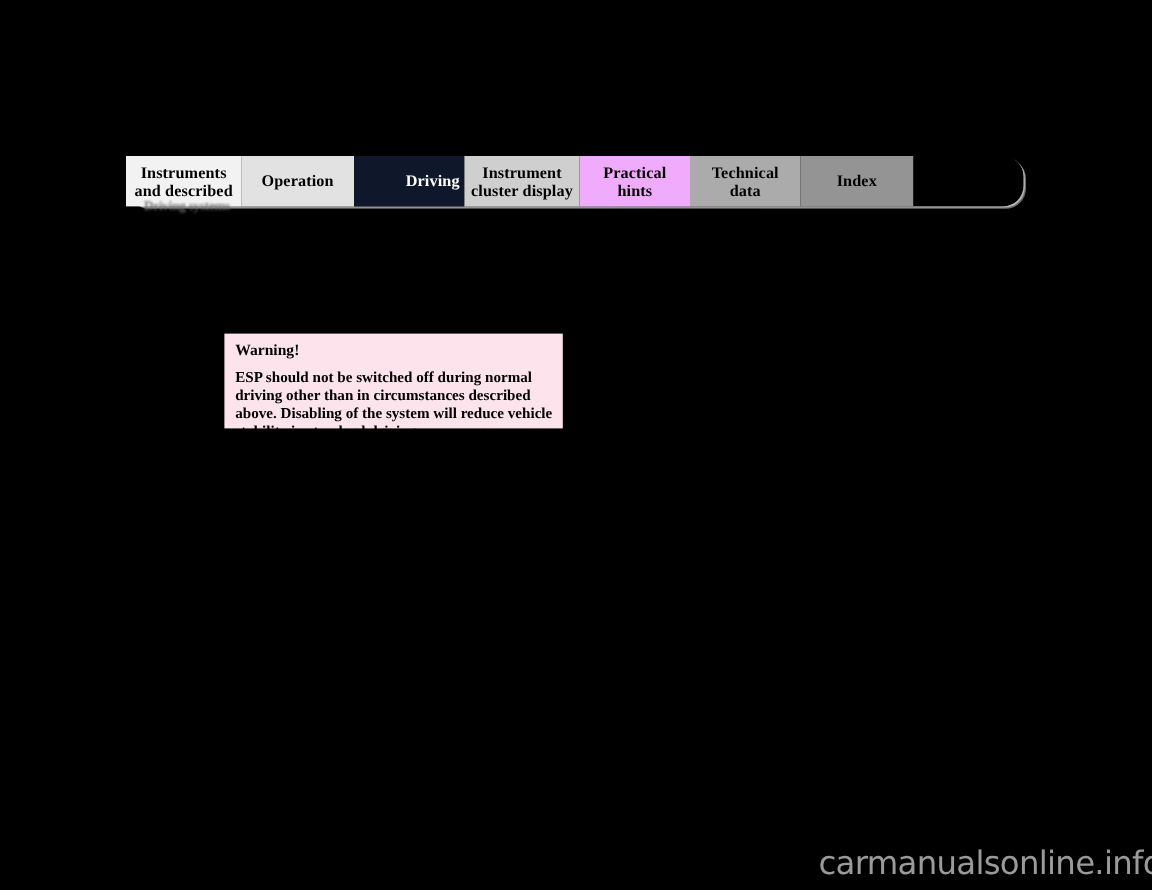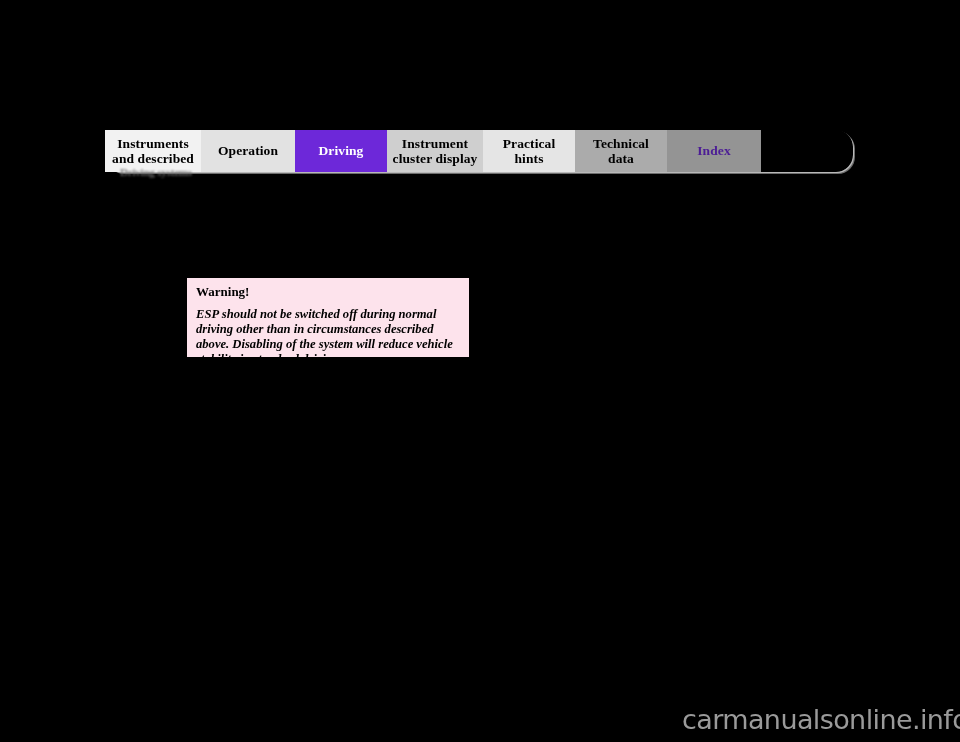--- a/index.html
+++ b/index.html
@@ -100,21 +100,20 @@
     margin: 0 0 7px 0;
   }
 
   #warning-body {
     font-family: "Liberation Serif", serif;
     font-weight: bold;
     font-size: 12.6px;
     line-height: 1.18;
     color: #000000;
     margin: 0;
-    font-style: italic;
   }
 
   
   #watermark {
     position: absolute;
     left: 682px;
     top: 704px;
     font-family: "DejaVu Sans", sans-serif;
     font-size: 27px;
     font-weight: 400;
@@ -129,33 +128,33 @@
 
 <div id="page" style="background: rgb(0, 0, 0);">
 
   <div id="tabbar">
       <div class="tab" style="background: rgb(242, 242, 242); color: rgb(0, 0, 0); flex: 0 0 96px;">
         <span class="tab-label"><span>Instruments</span><br><span>and described</span></span>
       </div>
       <div class="tab" style="background: rgb(226, 226, 226); color: rgb(0, 0, 0); flex: 0 0 94px;">
         <span class="tab-label">Operation</span>
       </div>
-      <div class="tab active" style="background: #6d28d9; color: rgb(255, 255, 255); flex: 0 0 92px;">
+      <div class="tab active" style="background: #0f172a; color: rgb(255, 255, 255); flex: 0 0 92px; text-align: right;">
         <span class="tab-label">Driving</span>
       </div>
       <div class="tab" style="background: rgb(207, 207, 207); color: rgb(0, 0, 0); flex: 0 0 96px;">
         <span class="tab-label"><span>Instrument</span><br><span>cluster display</span></span>
       </div>
-      <div class="tab" style="background: #e5e5e5; color: rgb(0, 0, 0); flex: 0 0 92px;">
+      <div class="tab" style="background: #f0abfc; color: rgb(0, 0, 0); flex: 0 0 92px;">
         <span class="tab-label">Practical hints</span>
       </div>
       <div class="tab" style="background: rgb(171, 171, 171); color: rgb(0, 0, 0); flex: 0 0 92px;">
         <span class="tab-label"><span>Technical</span><br><span>data</span></span>
       </div>
-      <div class="tab" style="background: rgb(148, 148, 148); color: #4c1d95; flex: 0 0 94px;">
+      <div class="tab" style="background: rgb(148, 148, 148); color: #000000; flex: 0 0 94px;">
         <span class="tab-label">Index</span>
       </div>
     </div>
 
   <div id="section-subtitle">Driving systems</div>
 
   <div id="warning-box" style="background: rgb(253, 227, 236); color: rgb(0, 0, 0);">
     <p id="warning-title">Warning!</p>
     <p id="warning-body">ESP should not be switched off during normal driving other than in circumstances described above. Disabling of the system will reduce vehicle stability in standard driving maneuvers.</p>
   </div>

